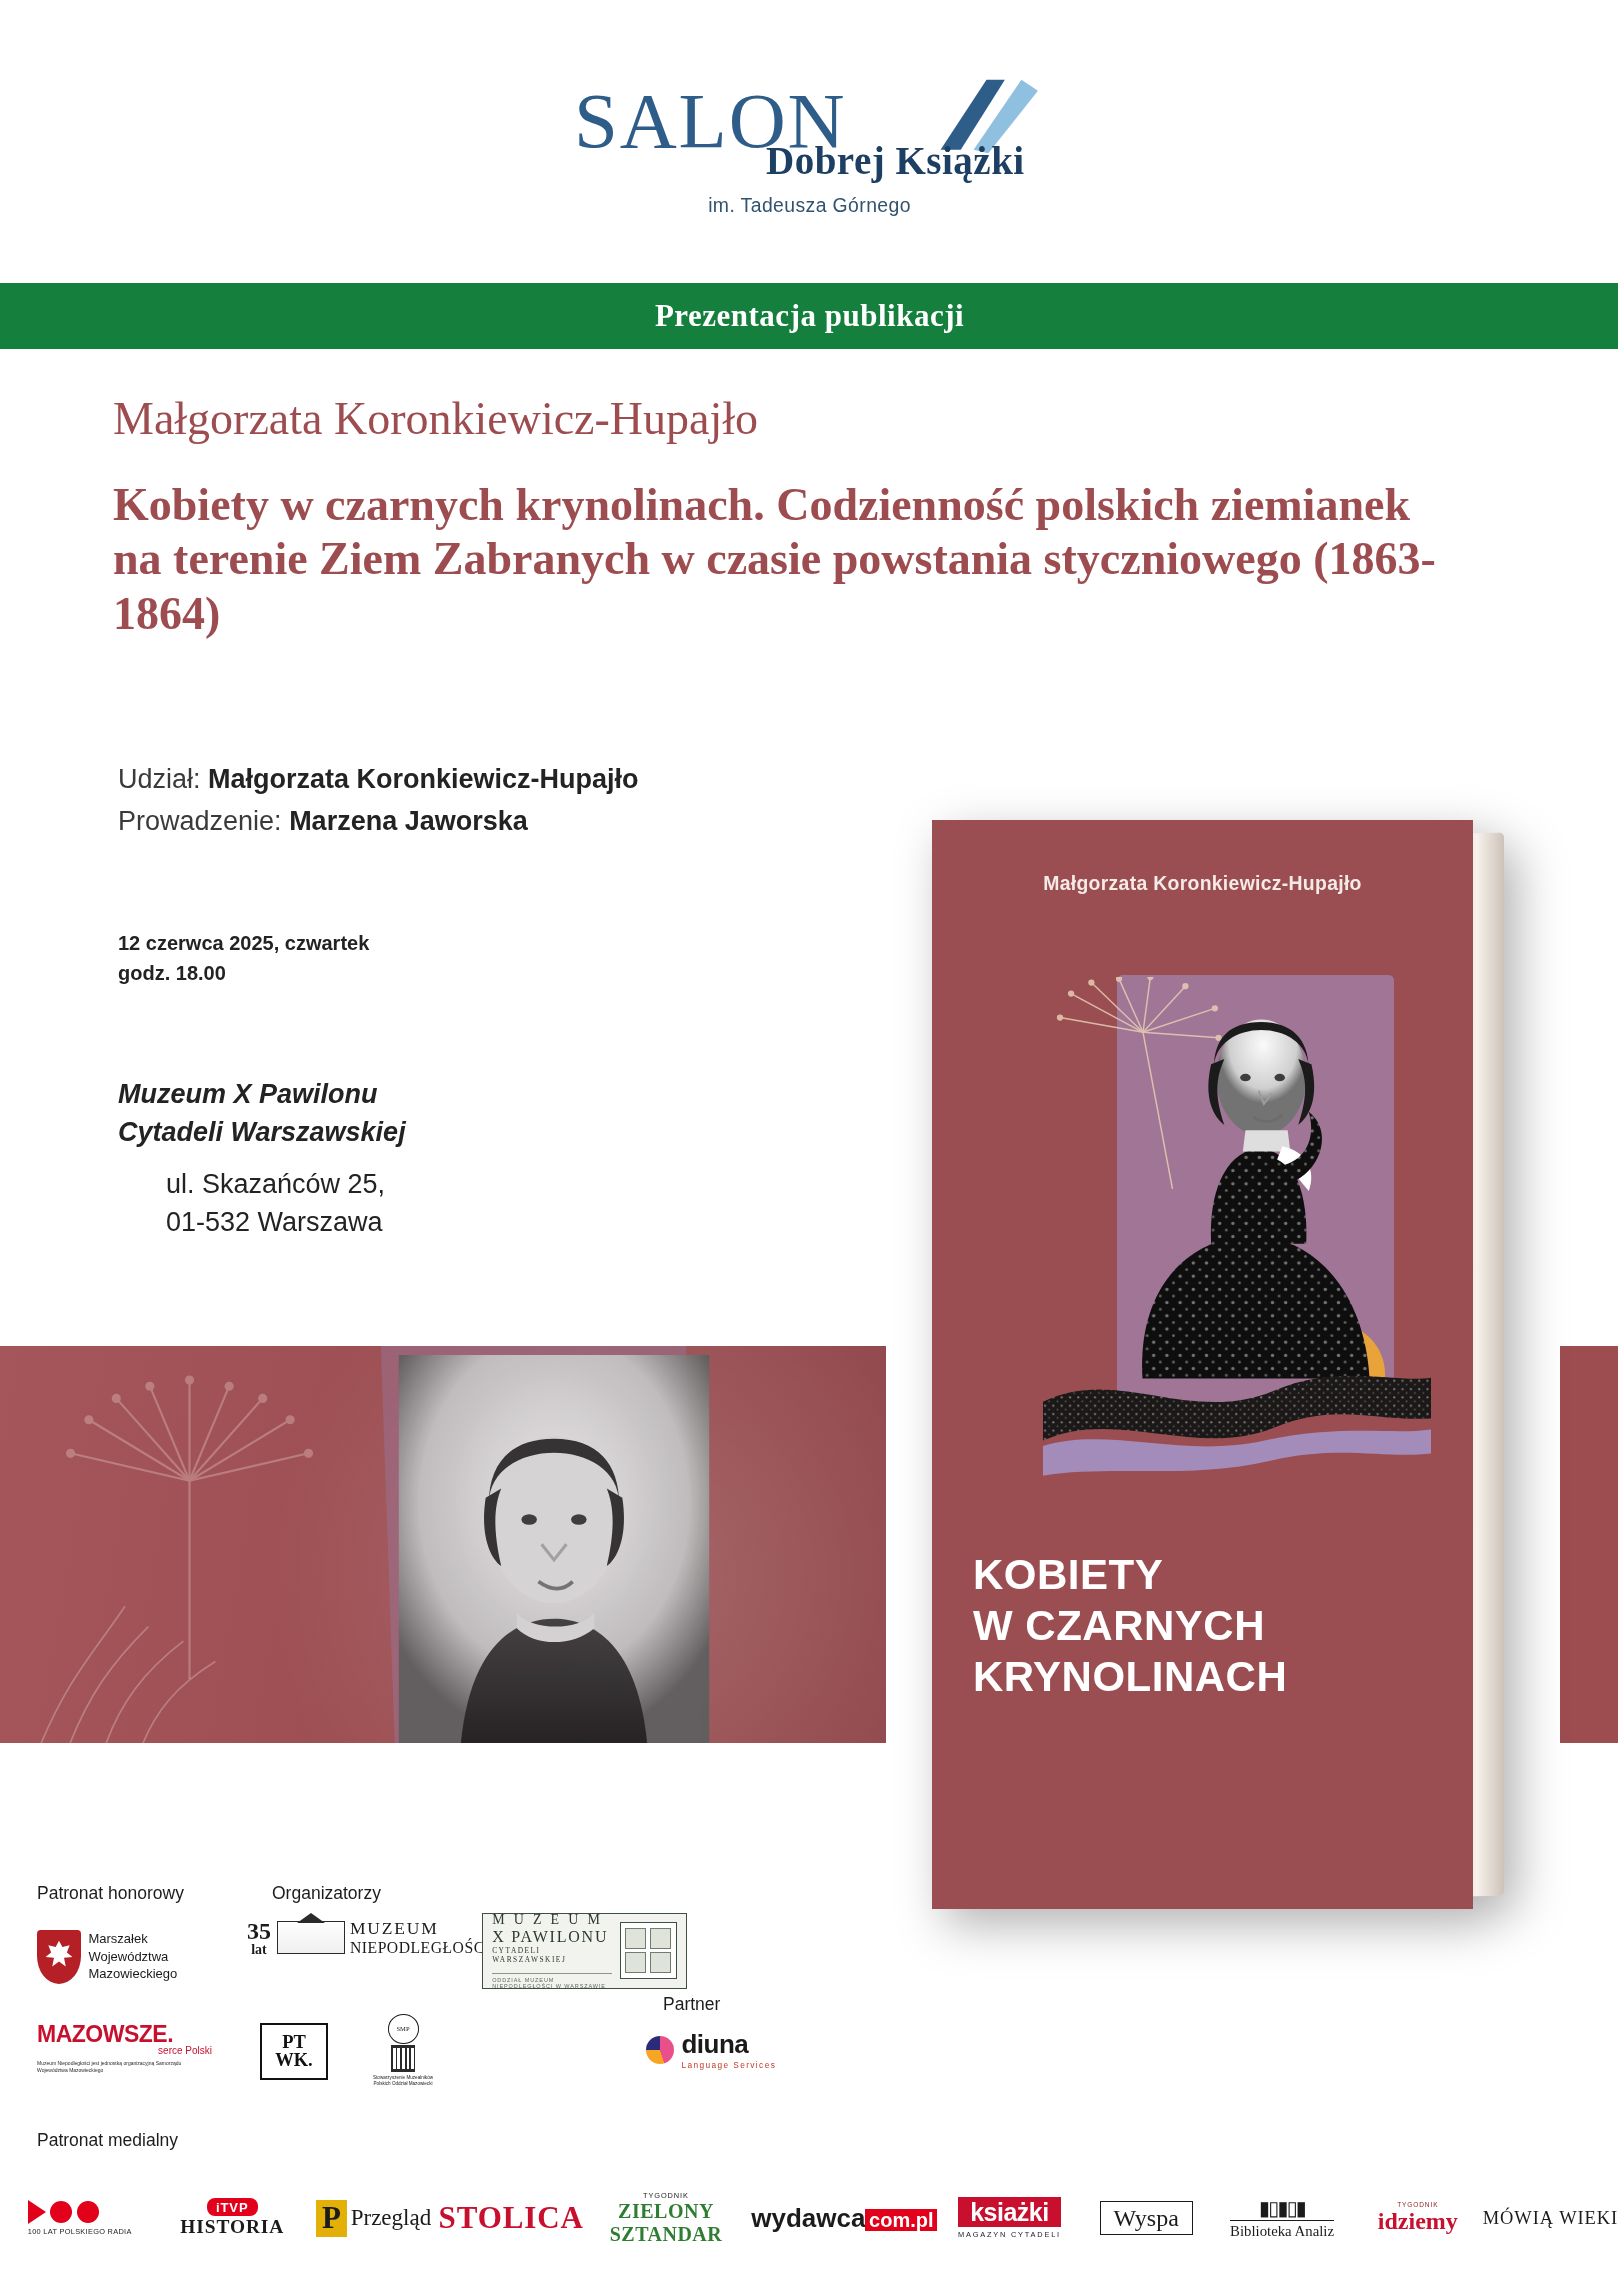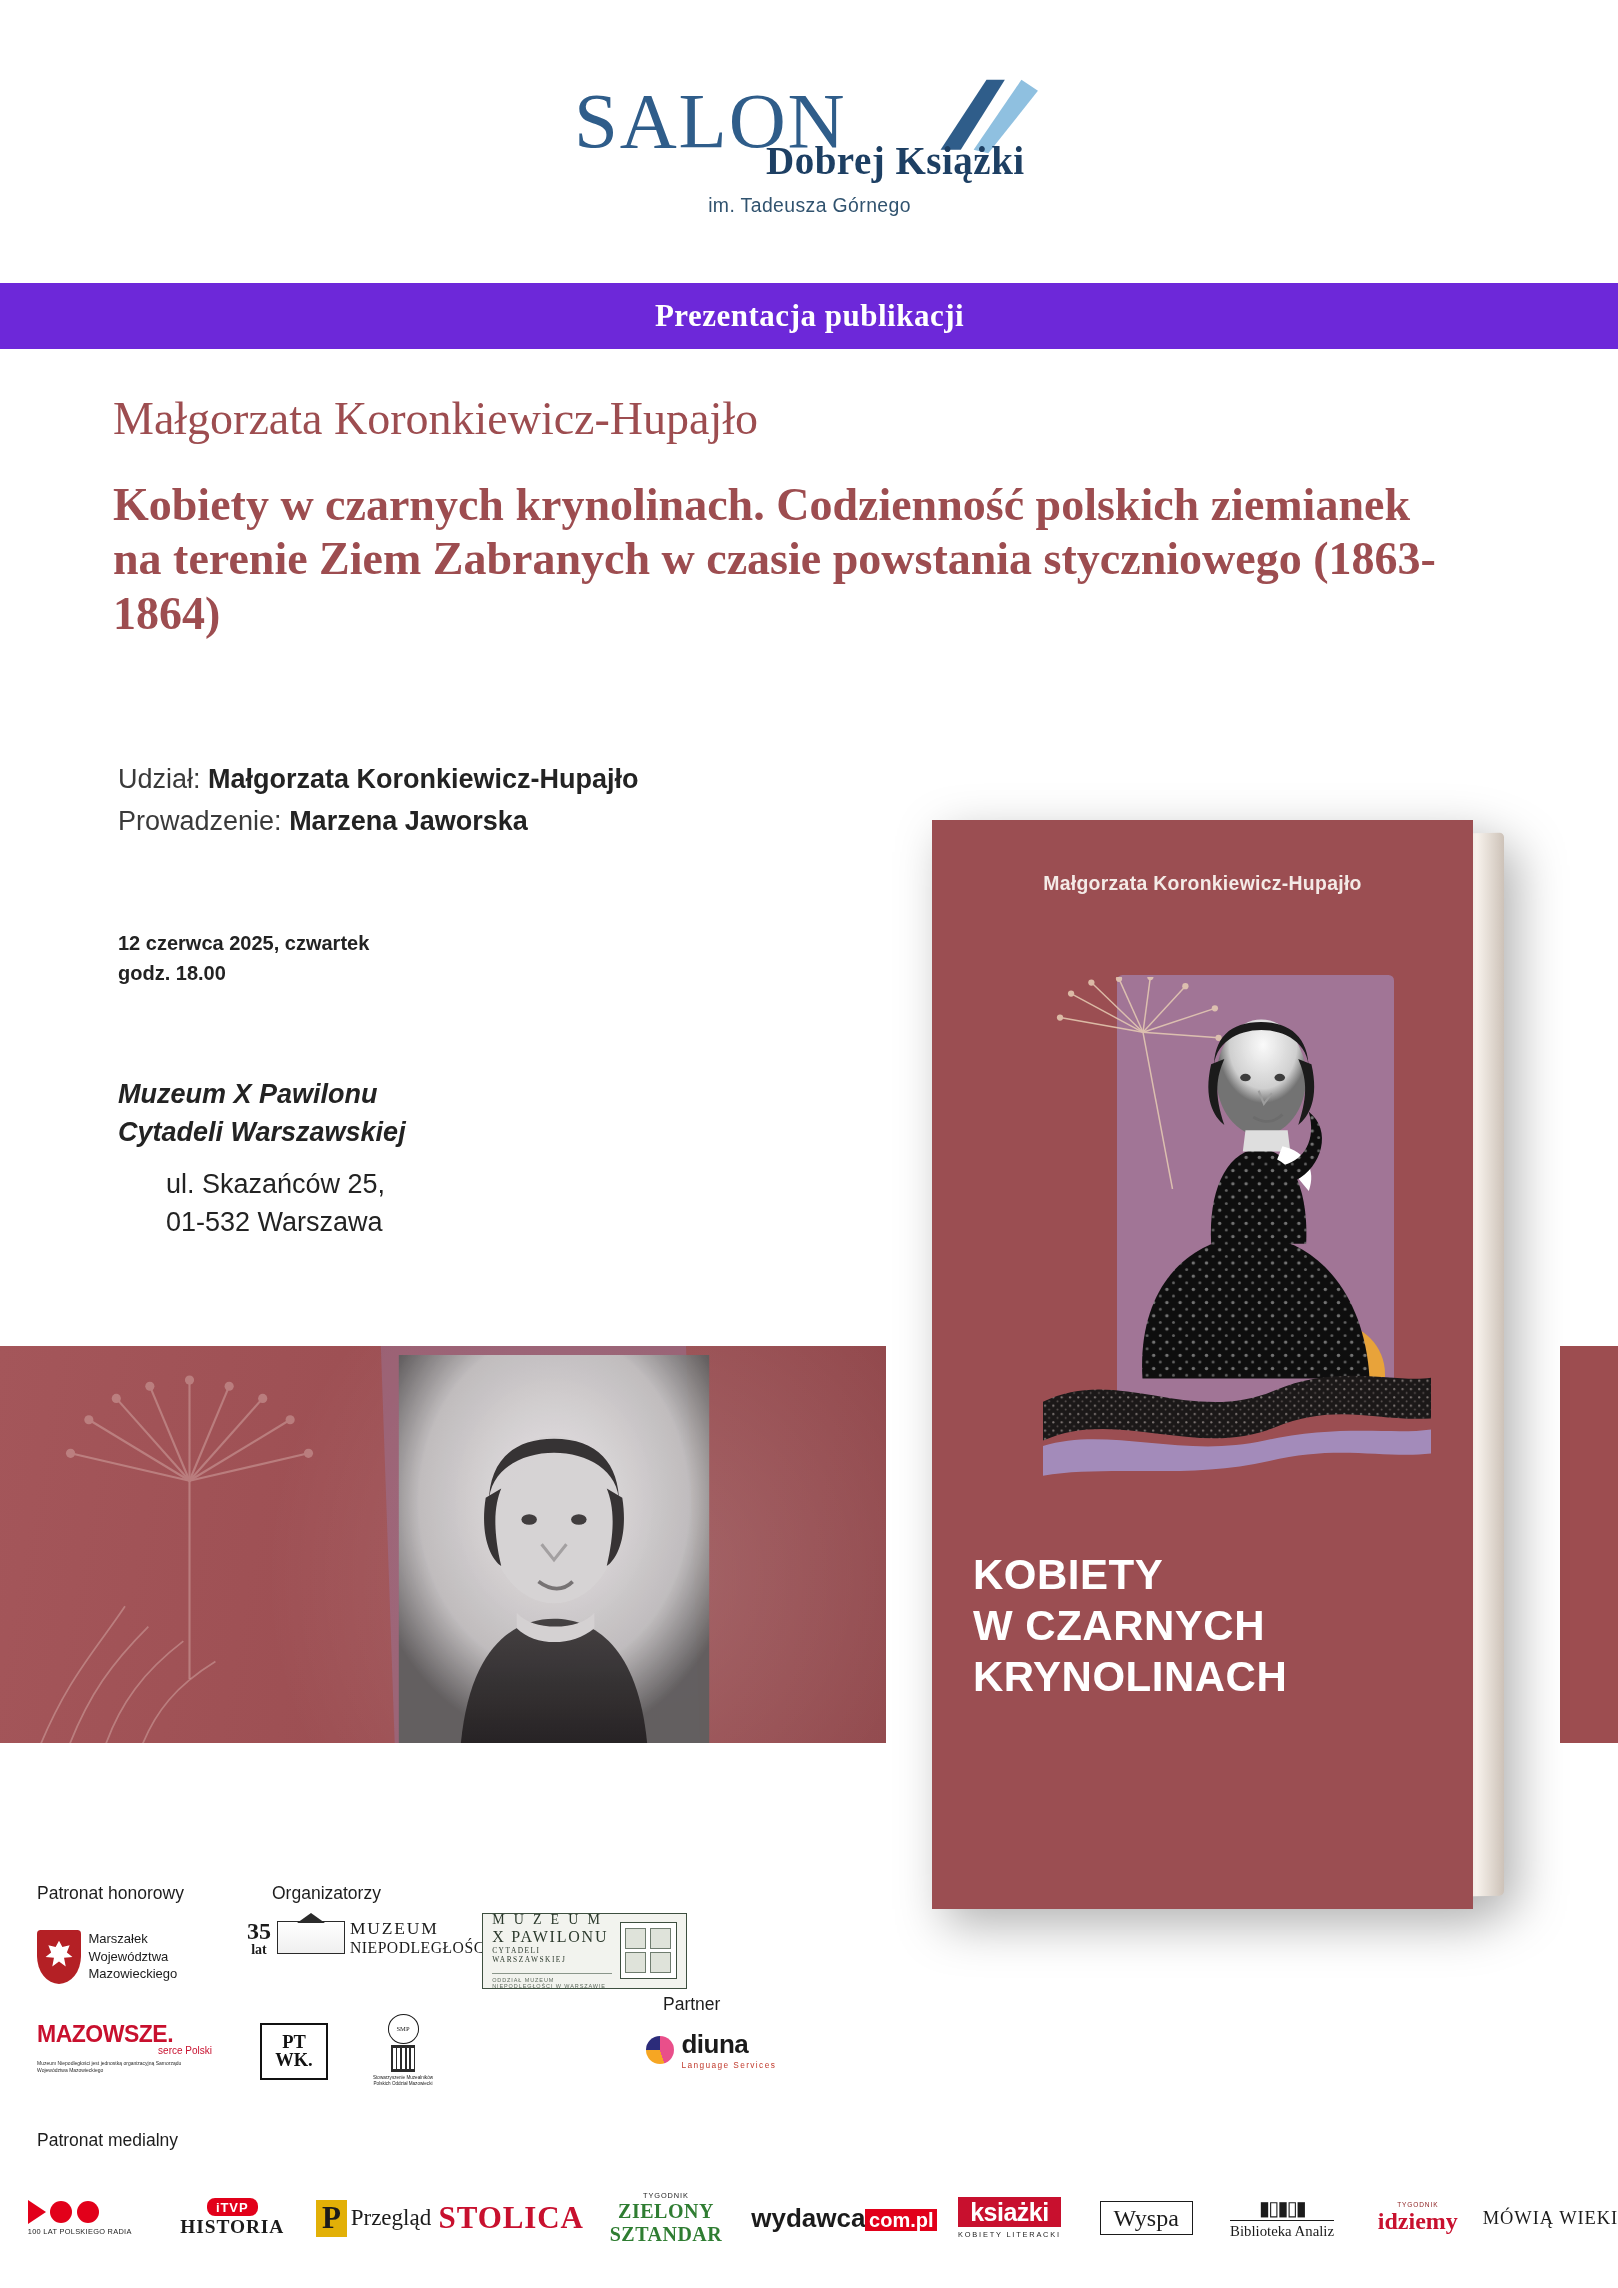--- a/index.html
+++ b/index.html
@@ -58,21 +58,21 @@
     font-size: 19.4px;
     color: #31536f;
     letter-spacing: 0.4px;
   }
 
   
   .banner {
     position: absolute;
     left: 0; top: 283px;
     width: 1619px; height: 66px;
-    background: #6d28d9;
+    background: #15803d;
     display: flex;
     align-items: center;
     justify-content: center;
   }
   .banner-text {
     font-family: "Liberation Serif", serif;
     font-size: 31px;
     font-weight: 700;
     color: #ffffff;
     letter-spacing: 0.5px;
@@ -759,21 +759,21 @@
 
     <div class="media-item" style="width:185px">
       <div class="wydawca">
         <span>wydawca</span><span class="dom">com.pl</span>
       </div>
     </div>
 
     <div class="media-item" style="width:157px">
       <div class="ksiazki">
         <div class="ksiazki-main">ksiażki</div>
-        <div class="ksiazki-sub">KOBIETY LITERACKI</div>
+        <div class="ksiazki-sub">MAGAZYN CYTADELI</div>
       </div>
     </div>
 
     <div class="media-item" style="width:138px">
       <div class="wyspa">Wyspa</div>
     </div>
 
     <div class="media-item" style="width:155px">
       <div class="biblio">
         <div class="biblio-sky">▮▯▮▯▮</div>

